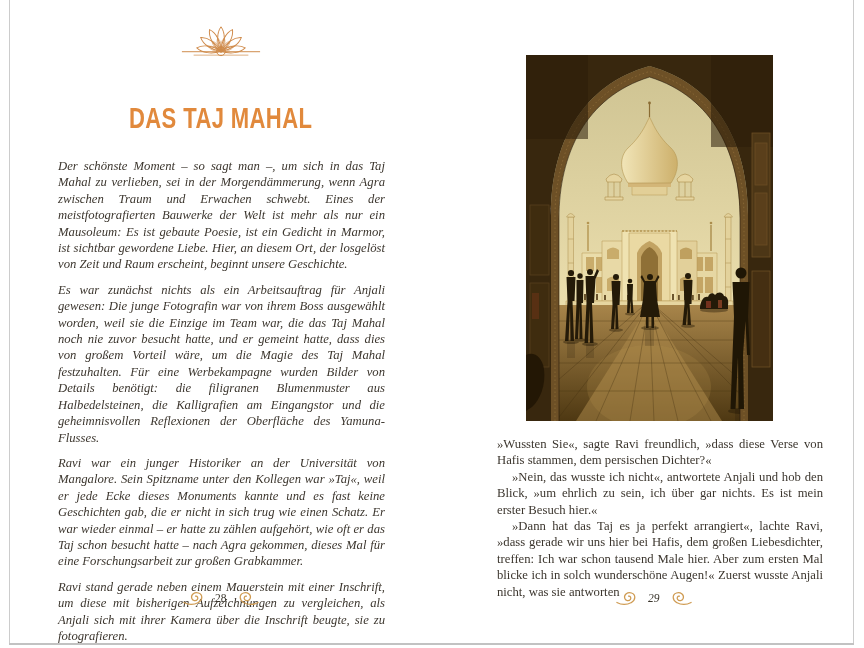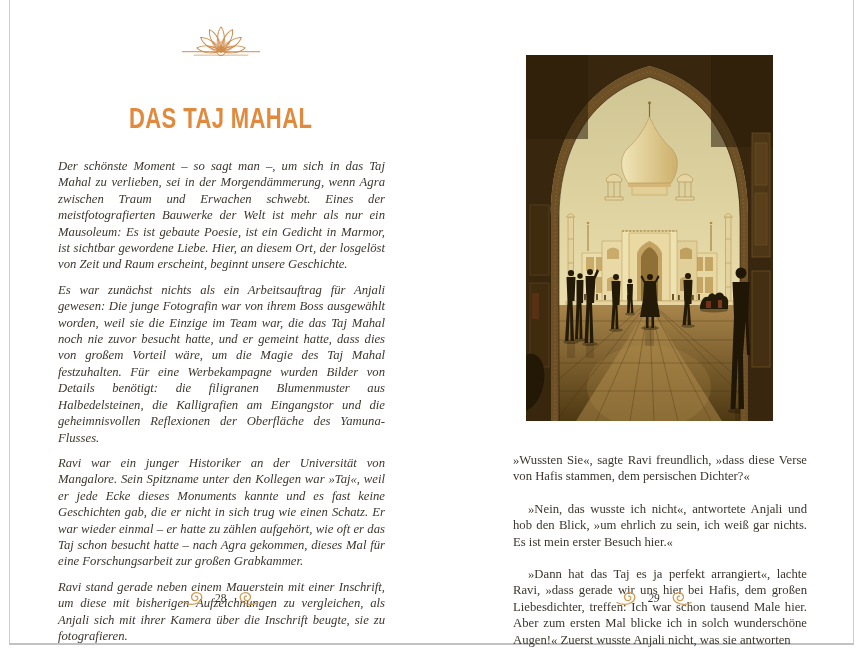--- a/index.html
+++ b/index.html
@@ -26,21 +26,21 @@
   }
   .text-left p{margin:0 0 9px 0;font-style:italic;}
 
   
   .illustration{position:absolute;left:526px;top:55px;width:247px;height:366px;}
   .illustration svg{display:block;width:100%;height:100%;}
   .text-right{
     position:absolute;left:497px;top:436px;width:326px;
     font-size:12.7px;line-height:16.4px;color:#3c362e;text-align:justify;
   }
-  .text-right p{margin:16px;}
+  .text-right p{margin:0;}
   .text-right p.indent{text-indent:15px;}
 
   
   .folio{position:absolute;top:590px;display:flex;align-items:center;gap:9px;}
   .folio.left{left:183px;}
   .folio.right{left:616px;font-style:italic;}
   .folio-number{font-size:11.5px;color:#3a352c;line-height:1;padding-top:1px;}
   .swirl{width:23px;height:17px;display:block;}
 </style>
 </head>
@@ -293,21 +293,21 @@
     <path d="M0,300 C8,296 16,302 18,314 C20,330 14,345 6,352 L0,356 Z" fill="#231705"></path>
     <g fill="#1f1605">
       <circle cx="215" cy="218" r="5.5"></circle>
       <path d="M206.5,227 L223.5,227 L222,262 L224,300 L221,300 L219.5,266 L217,300 L218,354 L212.5,354 L212,302 L209.5,354 L204.5,354 L206.5,300 L208,262 Z"></path>
     </g>
   </svg>
 </div>
 
 <div class="text-right">
   <p>»Wussten Sie«, sagte Ravi freundlich, »dass diese Verse von Hafis stammen, dem persischen Dichter?«</p>
-  <p class="indent">»Nein, das wusste ich nicht«, antwortete Anjali und hob den Blick, »um ehrlich zu sein, ich weiß gar nichts. Es ist mein erster Besuch hier.«</p>
+  <p class="indent">»Nein, das wusste ich nicht«, antwortete Anjali und hob den Blick, »um ehrlich zu sein, ich über gar nichts. Es ist mein erster Besuch hier.«</p>
   <p class="indent">»Dann hat das Taj es ja perfekt arrangiert«, lachte Ravi, »dass gerade wir uns hier bei Hafis, dem großen Liebesdichter, treffen: Ich war schon tausend Male hier. Aber zum ersten Mal blicke ich in solch wunderschöne Augen!« Zuerst wusste Anjali nicht, was sie antworten</p>
 </div>
 
 <div class="folio right">
   <svg class="swirl" viewBox="0 0 26 18" fill="none" stroke="#cf9b52" stroke-width="1.4" stroke-linecap="round">
     <path d="M1,13.5 C5.5,16 12,16.5 17.5,13.5"></path>
     <path d="M17.5,13.5 C22.5,10.5 22.5,4.5 17.5,2.8 C13,1.3 8.8,4.6 9.8,8.6 C10.6,11.7 14.6,12.4 16.3,10 C17.5,8.2 16.2,6 14.2,6.4"></path>
   </svg>
   <span class="folio-number">29</span>
   <svg class="swirl" viewBox="0 0 26 18" fill="none" stroke="#cf9b52" stroke-width="1.4" stroke-linecap="round" style="transform:scaleX(-1);">

